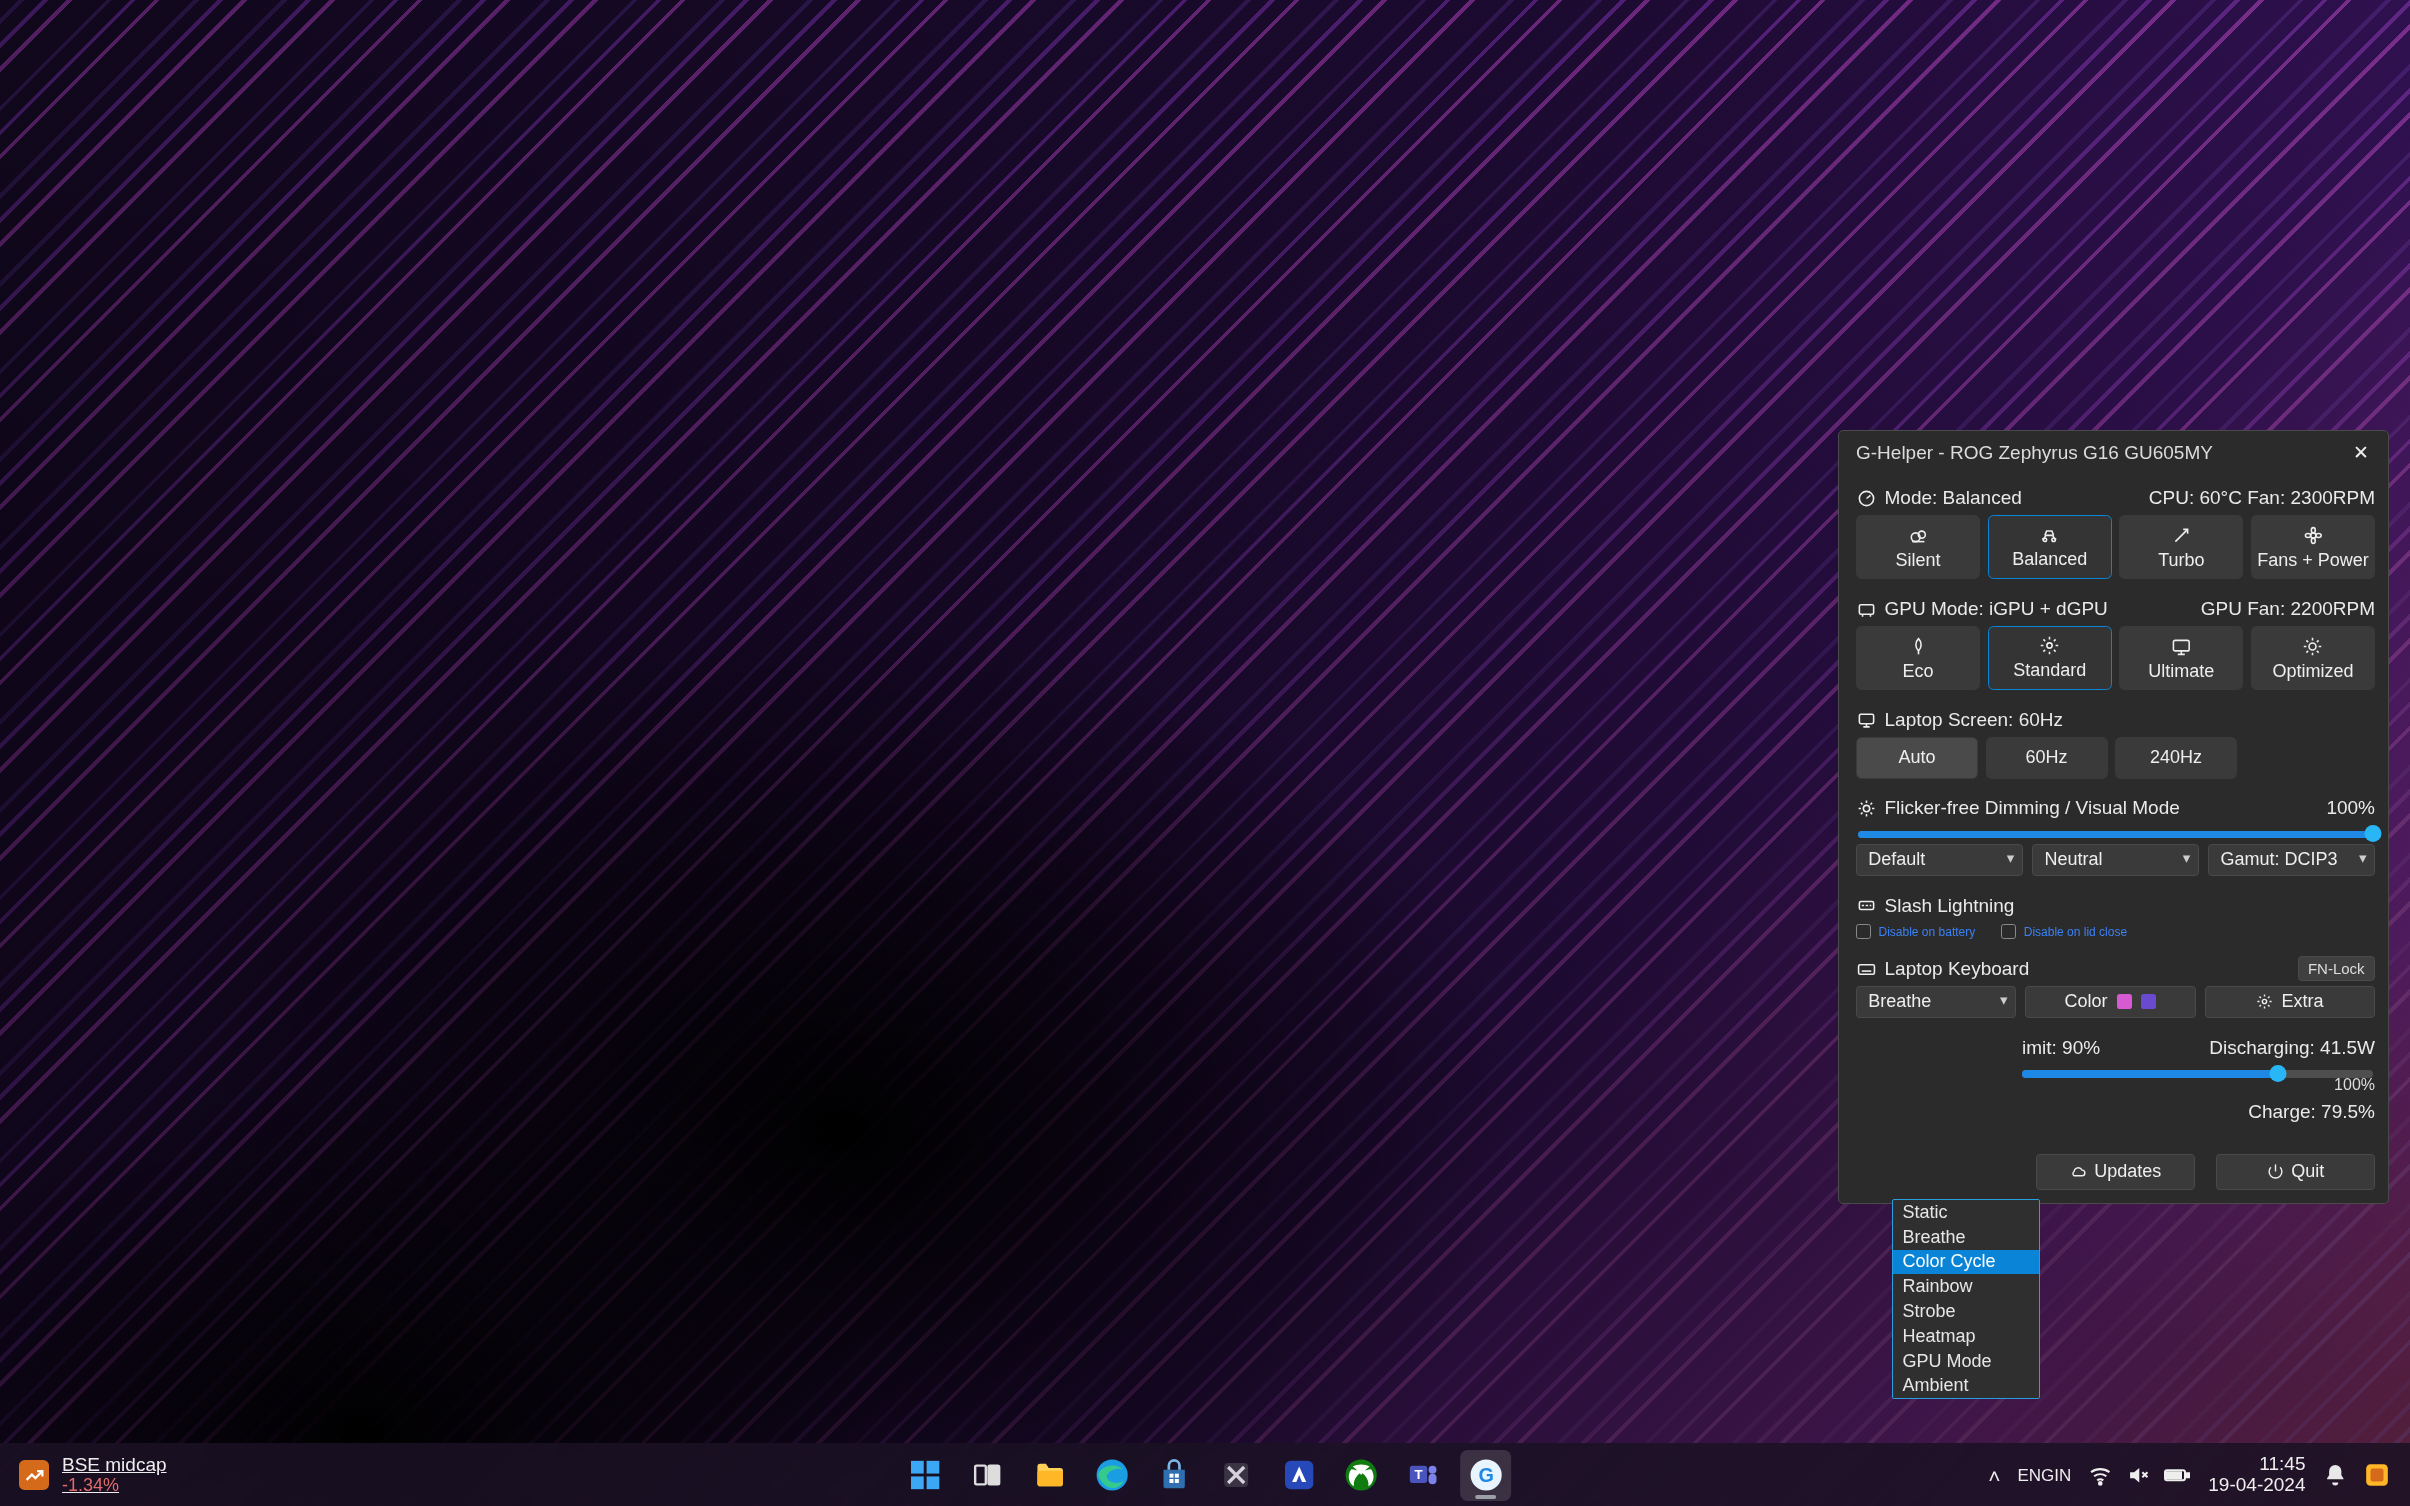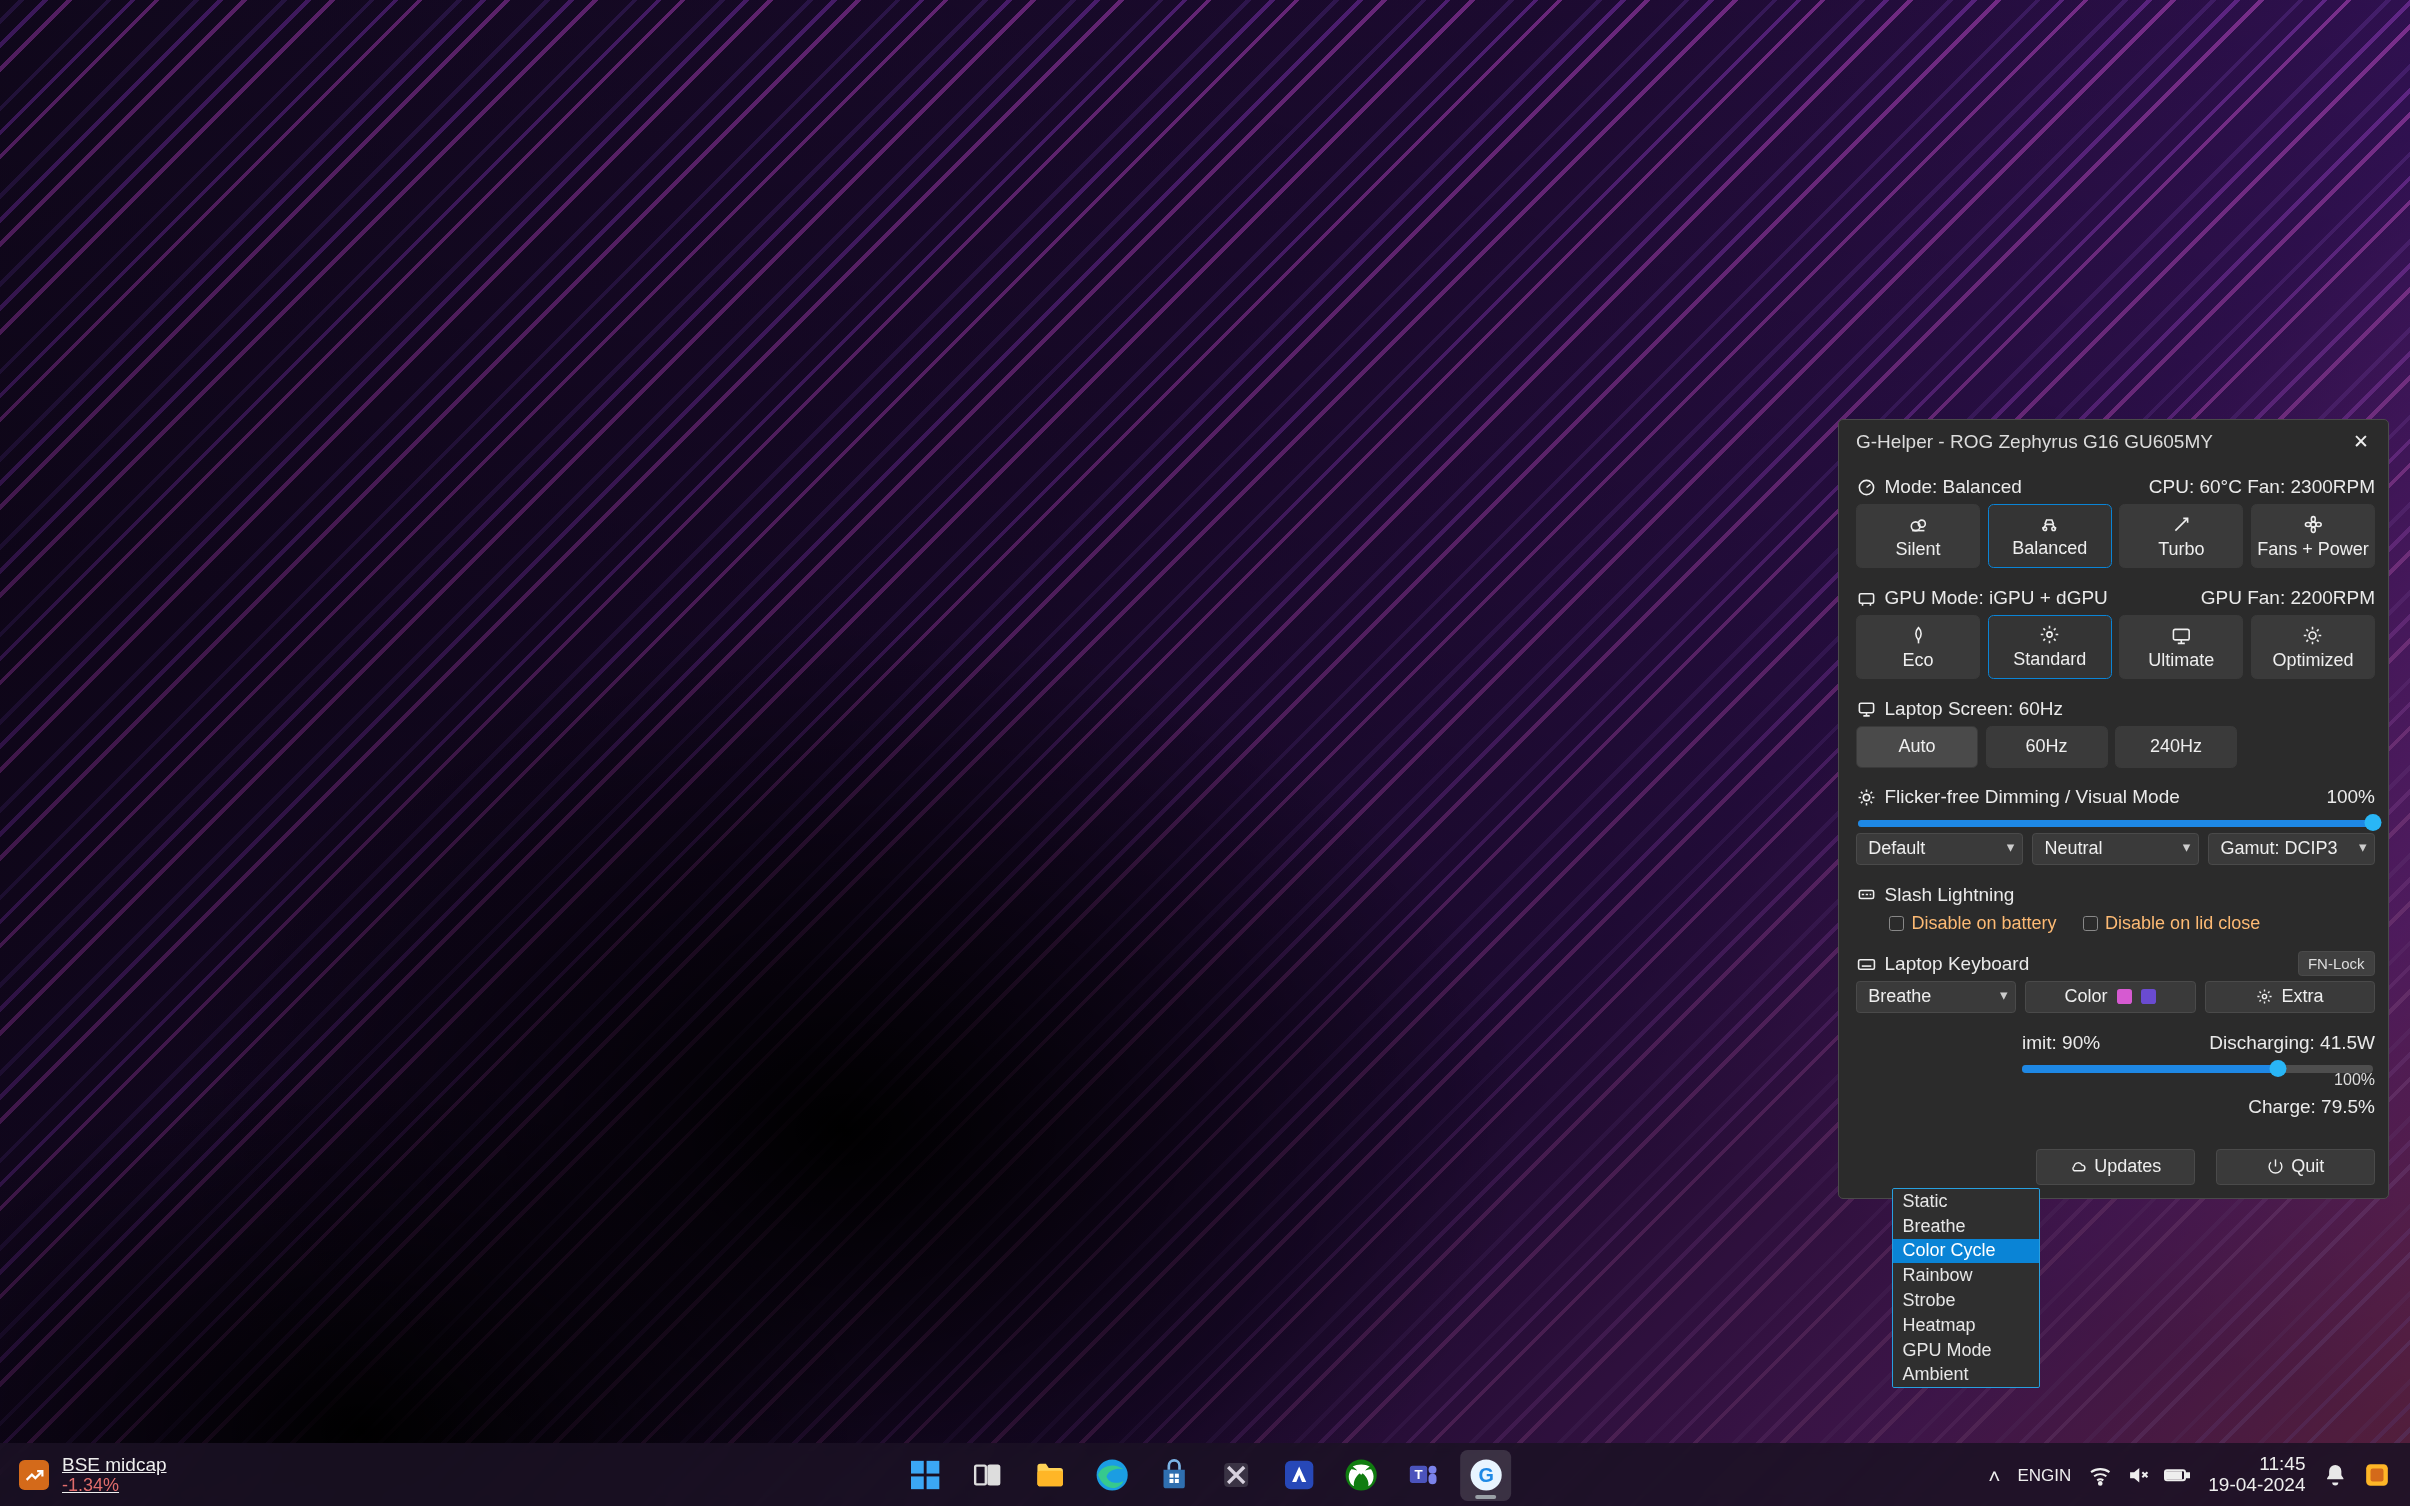--- a/index.html
+++ b/index.html
@@ -25,21 +25,21 @@
   }
   .wallpaper::after{
     content:""; position:absolute; inset:0;
     background: radial-gradient(1130px 847px at 35% 75%, #000 0%, transparent 60%),
                 radial-gradient(942px 659px at 15% 95%, #000 0%, transparent 55%),
                 linear-gradient(200deg,#0006,#000a 60%);
   }
   
   .gwin {
     position: absolute;
-    top: 419px; left: 1838px;
+    top: 430px; left: 1838px;
     width: 551px;
     background: #2b2b2b;
     border: 0.9px solid #4a4a4a;
     border-radius: 5px;
     color: #e8e8e8;
     font-size: 19px;
     padding-bottom: 13px;
   }
   .gwin .titlebar{
     display:flex; align-items:center; justify-content:space-between;
@@ -60,21 +60,21 @@
   .btn.sel{ border:1.9px solid #0a84d6; background:#343434; padding:8.5px 2.8px 6.6px;}
   .btn.small{ padding:9.4px 3.8px;}
   .btn .bicon{height:21px;display:flex;align-items:center;justify-content:center;}
   .row{display:flex;gap:9.4px;margin-top:5.6px;}
   .sel-box{
     flex:1; background:#3a3a3a;border:0.9px solid #4a4a4a;border-radius:3.8px;
     color:#eee;padding:4.7px 26px 4.7px 11.3px;font-size:18px;position:relative;cursor:pointer;
     white-space:nowrap;overflow:hidden;text-overflow:ellipsis;
   }
   .sel-box::after{content:"▾";position:absolute;right:7.5px;top:4.7px;color:#ccc;font-size:15px;}
-  .checkline{display:flex;gap:26px;margin-top:7.5px;color:#fdba74;font-size:18px;margin-left:33px;}
+  .checkline{display:flex;gap:26px;margin-top:7.5px;color:#3b82f6;font-size:12px;}
   .chk{display:flex;align-items:center;gap:7.5px;cursor:pointer;}
   .box{width:15px;height:15px;border:0.9px solid #888;border-radius:2.8px;background:#2b2b2b;}
   .slider{position:relative;height:7.5px;background:#4e4e4e;border-radius:3.8px;margin:11.3px 1.9px 0;}
   .slider .fill{position:absolute;left:0;top:0;bottom:0;background:#1e88e5;border-radius:3.8px;}
   .slider .thumb{position:absolute;top:-5.6px;width:17px;height:17px;border-radius:50%;background:#29b6f6;transform:translateX(-50%);}
   .fnlock{position:absolute;right:13px;margin-top:-1.9px;background:#404040;border:0.9px solid #4a4a4a;border-radius:3.8px;padding:2.8px 9.4px;font-size:15px;color:#ddd;cursor:pointer;}
   .color-btn{flex:1;background:#3a3a3a;border:0.9px solid #4a4a4a;border-radius:3.8px;display:flex;align-items:center;justify-content:center;gap:9.4px;padding:4.7px 7.5px;color:#eee;cursor:pointer;font-size:18px;}
   .sw{width:15px;height:15px;border-radius:2.8px;}
   .extra-btn{flex:1;background:#3a3a3a;border:0.9px solid #4a4a4a;border-radius:3.8px;display:flex;align-items:center;justify-content:center;gap:8px;padding:4.7px 7.5px;color:#eee;cursor:pointer;font-size:18px;}
   .dropdown{

